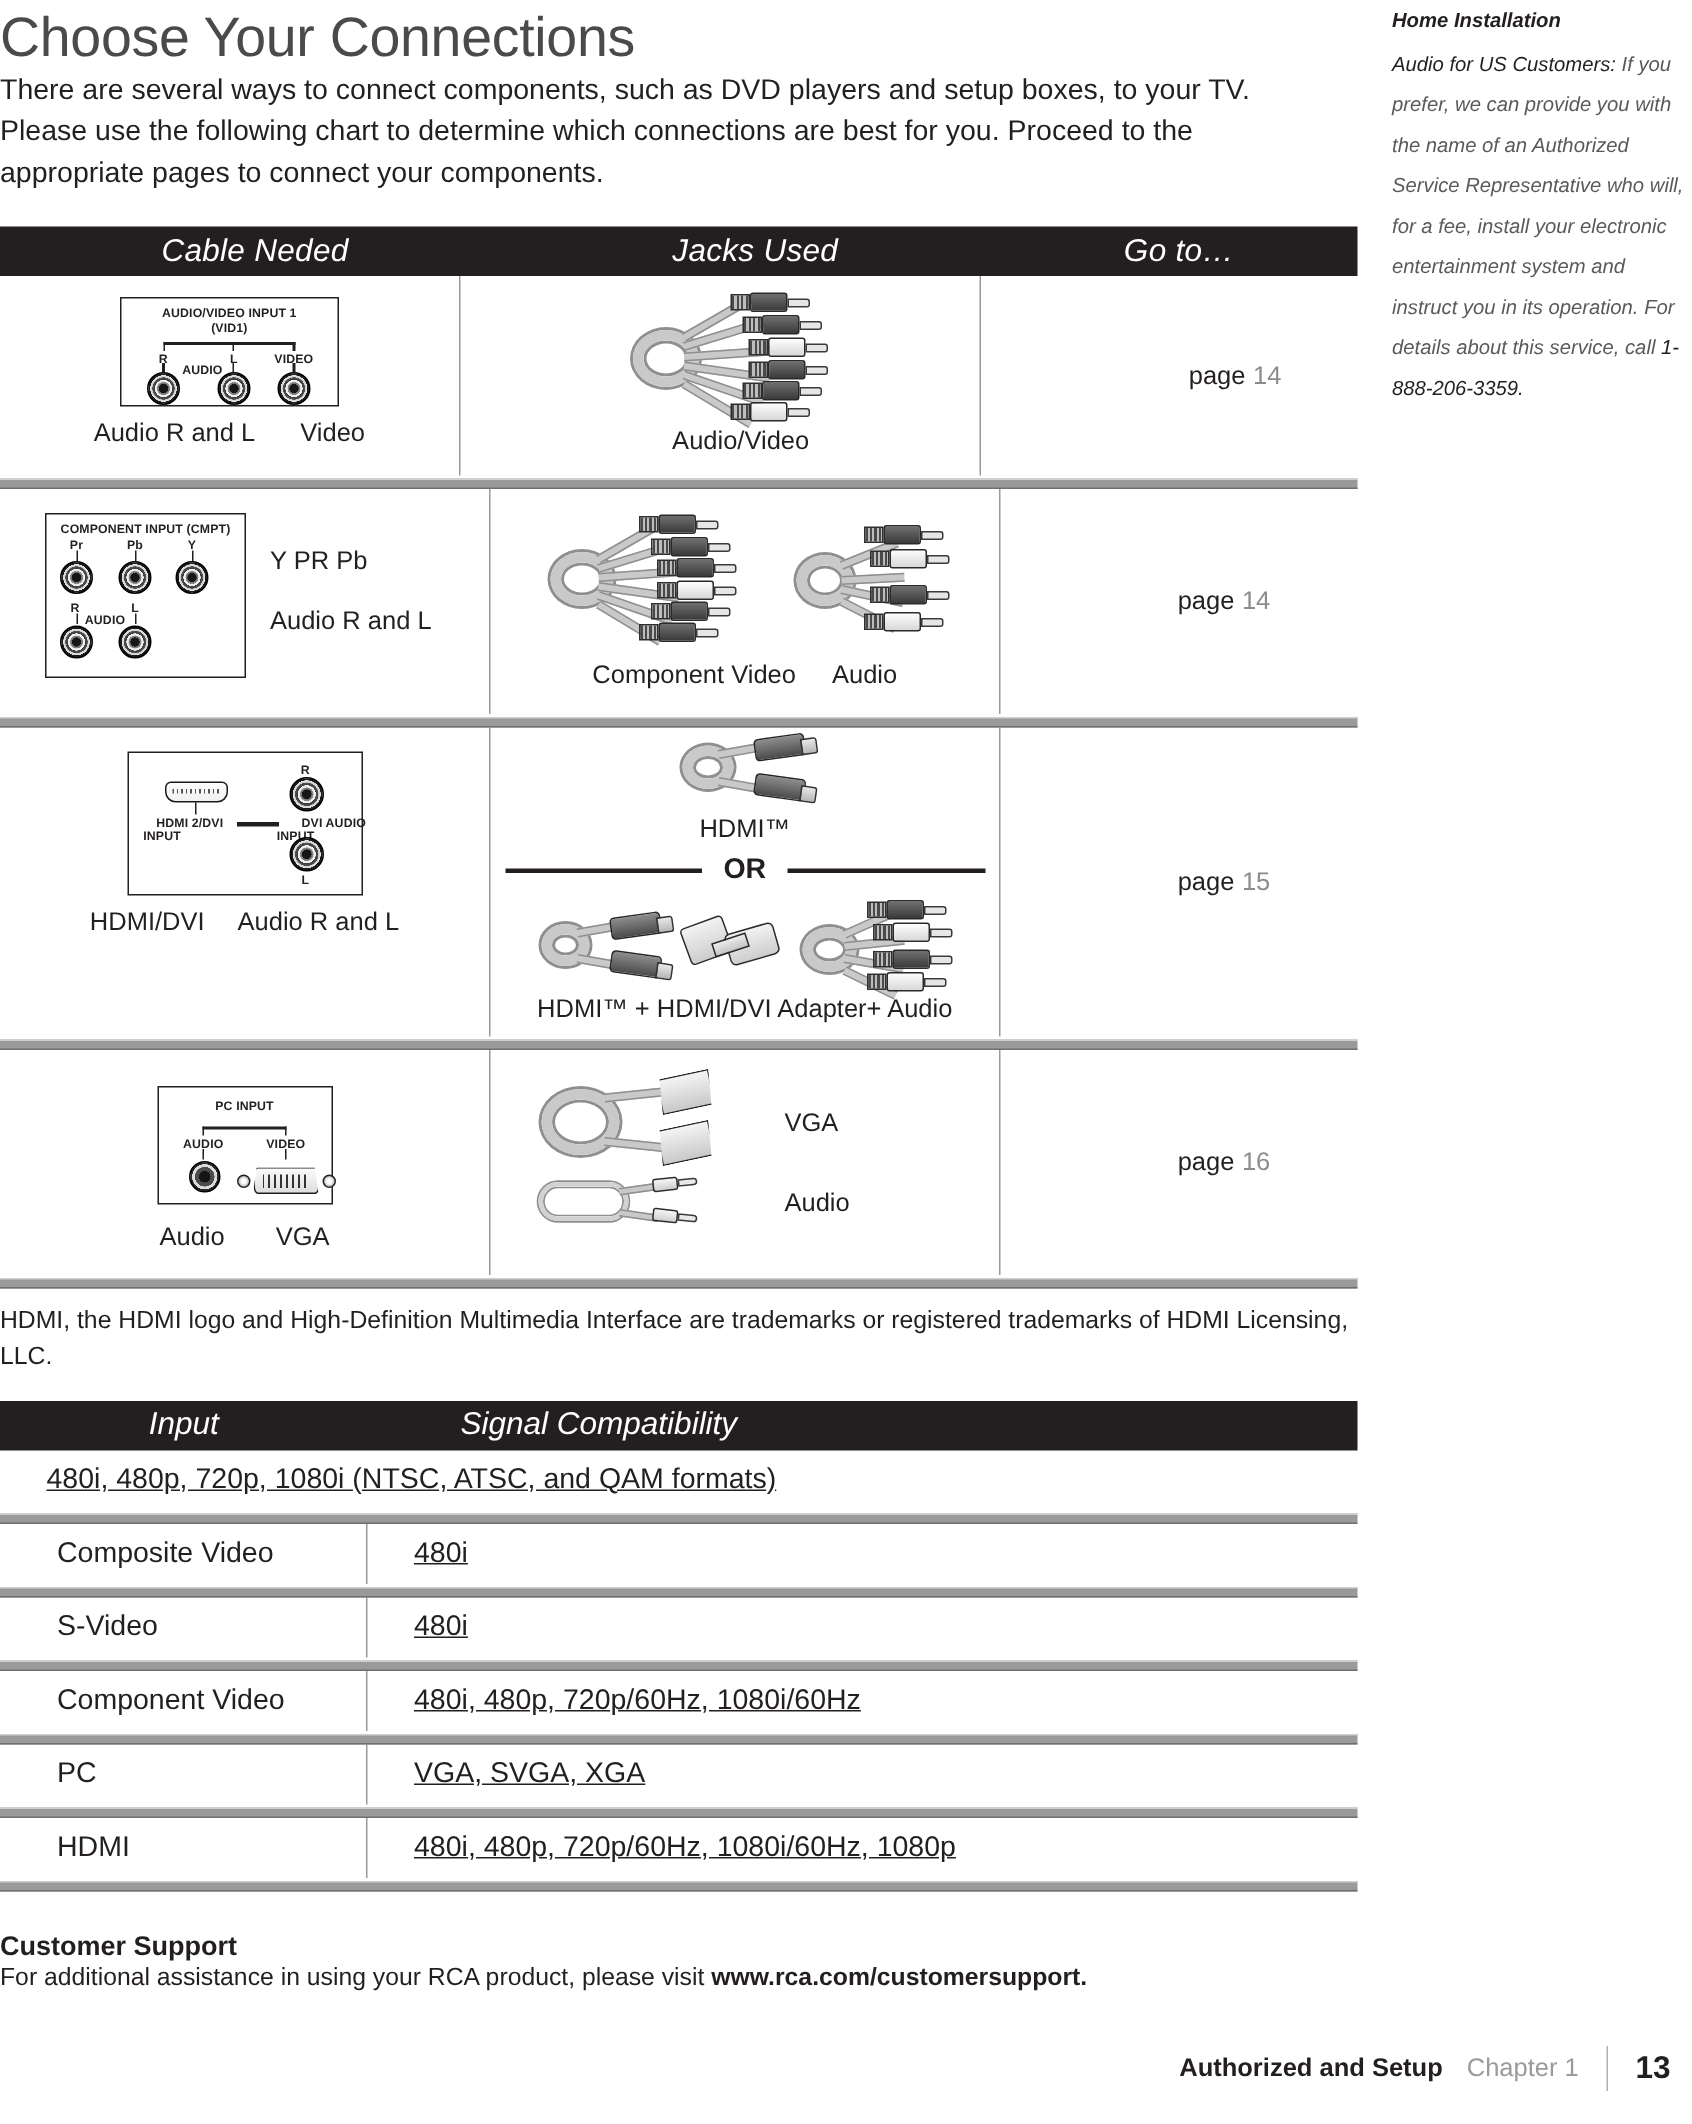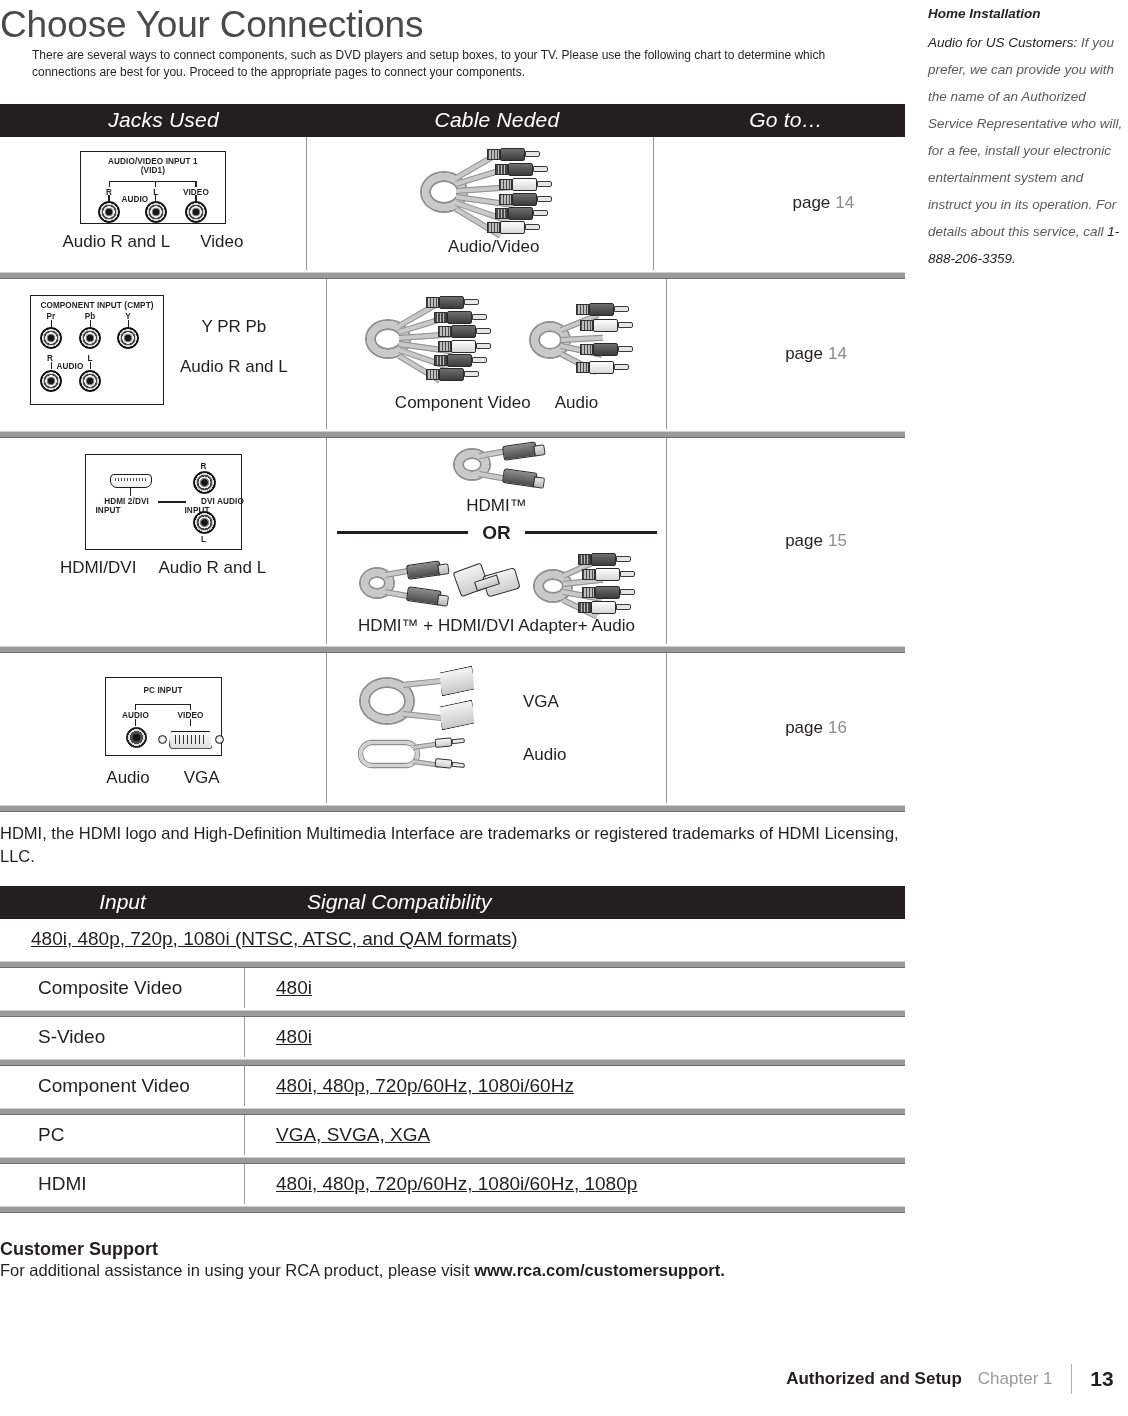--- a/index.html
+++ b/index.html
@@ -33,26 +33,25 @@
   
   .page-title {
     font-size: 37px;
     font-weight: 400;
     letter-spacing: -0.2px;
     color: #4a4a4a;
     margin: 0 0 2px 0;
     line-height: 1.05;
   }
   .intro {
-    font-size: 12px;
+    font-size: 19px;
     line-height: 1.45;
     color: #231f20;
     margin: 0;
     max-width: 860px;
-    padding-left: 32px;
   }
 
   
   .side-title {
     font-size: 13.5px;
     font-weight: bold;
     font-style: italic;
     color: #231f20;
     line-height: 1.55;
     margin: 0 0 4px 0;
@@ -367,22 +366,22 @@
 <div class="page">
 
   <div class="main-col">
 
     <h1 class="page-title">Choose Your Connections</h1>
     <p class="intro">There are several ways to connect components, such as DVD players and setup boxes, to your TV. Please use the following chart to determine which connections are best for you. Proceed to the appropriate pages to connect your components.</p>
 
     <div class="tbl">
 
       <div class="tbl-head">
+        <div class="th c2">Cable Neded</div>
         <div class="th c1">Jacks Used</div>
-        <div class="th c2">Cable Neded</div>
         <div class="th c3">Go to…</div>
       </div>
 
       <div class="row" style="height:133px;gap:28px;">
         <div class="cell c1">
           <div class="art-wrap" style="padding-top:14px;">
             <div class="jackpanel" style="width:146px;height:73px;">
               <div class="jlabel" style="margin-top:5px;">AUDIO/VIDEO INPUT 1</div>
               <div class="jlabel">(VID1)</div>
 
@@ -480,21 +479,21 @@
               <div class="rca" style="position:absolute;left:86px;top:31px;width:22px;height:22px;"></div>
               <div class="jlabel" style="position:absolute;left:11px;top:58px;width:16px;">R</div>
               <div class="jlabel" style="position:absolute;left:51px;top:58px;width:16px;">L</div>
               <div class="jlabel" style="position:absolute;left:23px;top:66px;width:32px;">AUDIO</div>
               <div class="tick" style="position:absolute;left:19.5px;top:66px;height:7px;"></div>
               <div class="tick" style="position:absolute;left:58.5px;top:66px;height:7px;"></div>
               <div class="rca" style="position:absolute;left:9px;top:74px;width:22px;height:22px;"></div>
               <div class="rca" style="position:absolute;left:48px;top:74px;width:22px;height:22px;"></div>
             </div>
             <div style="margin-left:16px;margin-top:22px;">
-              <div class="cap" style="text-align:center;">Y PR Pb</div>
+              <div class="cap" style="text-align:left;">Y PR Pb</div>
               <div class="cap" style="text-align:left;margin-top:20px;">Audio R and L</div>
             </div>
           </div>
         </div>
 
         <div class="cell c2">
           <div style="position:relative;padding-top:12px;">
             <div style="display:flex;justify-content:center;gap:14px;">
               <div class="cbl" style="width:152px;height:100px;">
                 <div class="coil" style="position:absolute;left:8px;top:30px;width:42px;height:36px;"></div>

